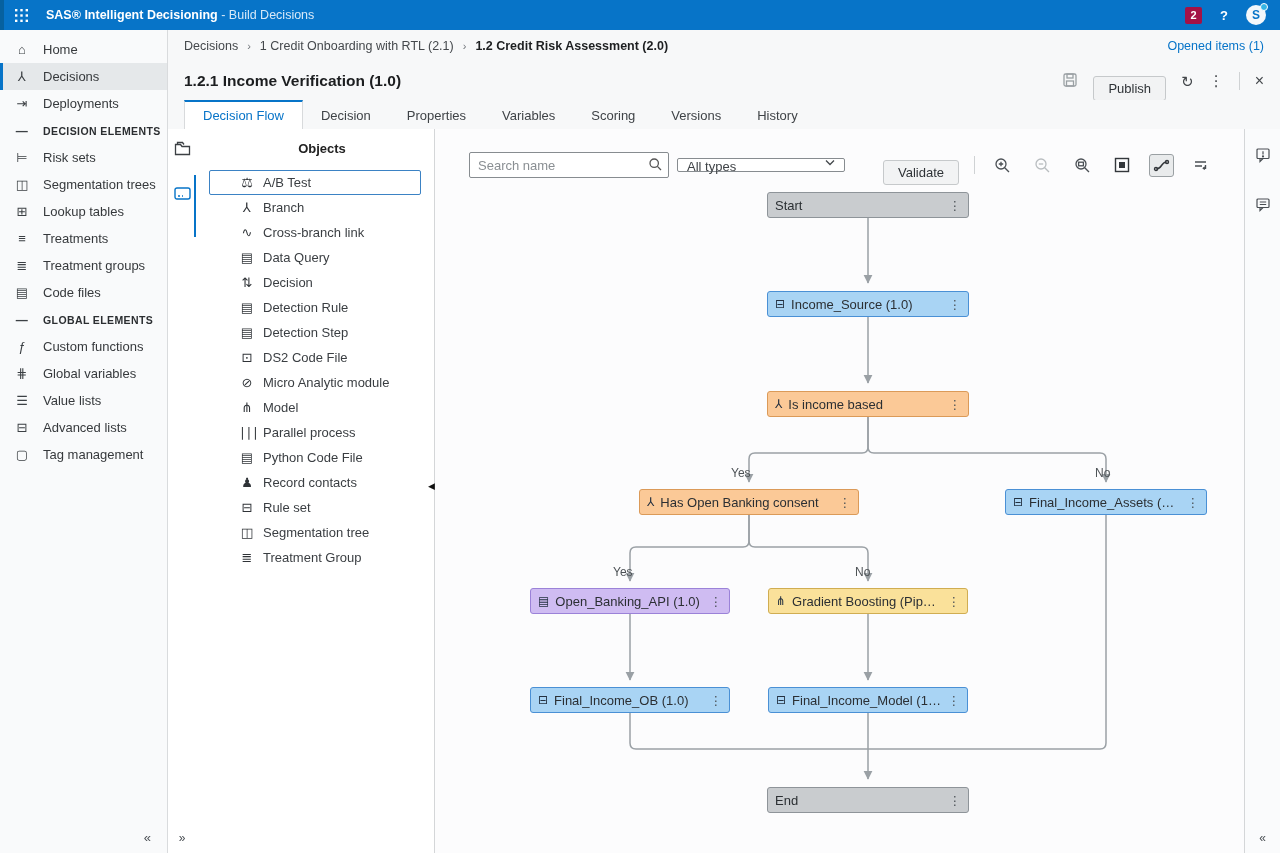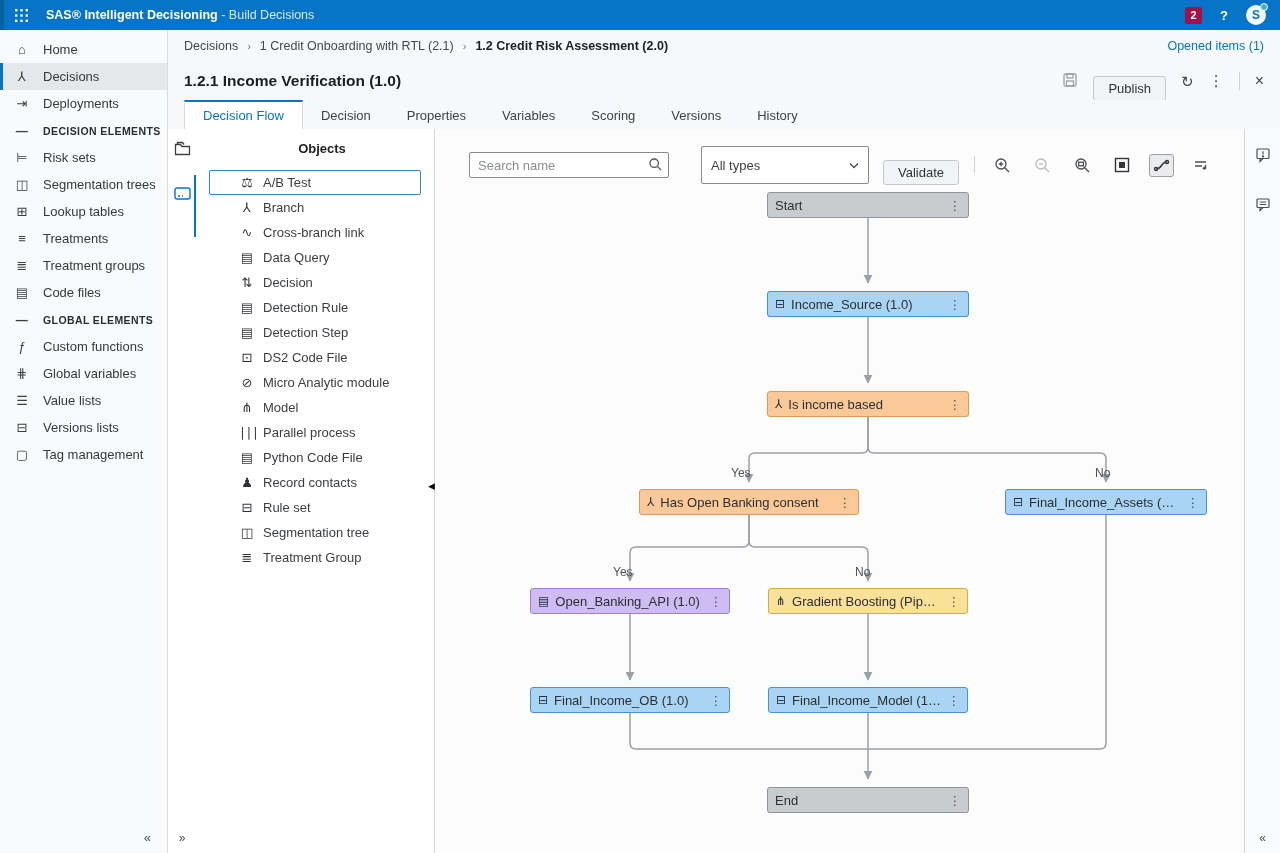--- a/index.html
+++ b/index.html
@@ -72,22 +72,22 @@
   .obj-item.selected{border-color:#3b82c4;border-radius:2px;background:#fff;box-shadow:inset 0 0 0 1px #fff;}
   .panel-collapse{position:absolute;right:-1px;top:352px;font-size:9px;color:#111;cursor:pointer;z-index:3;}
   
   .canvas{flex:1;position:relative;background:#fcfcfd;min-width:0;}
   .cv-toolbar{display:flex;align-items:center;padding:16px 16px 0 34px;gap:8px;}
   .search-wrap{position:relative;}
   .search-input{width:200px;height:26px;border:1px solid #878c90;border-radius:2px;padding:0 20px 0 8px;
     font-size:13px;font-family:inherit;color:#333;background:#fff;outline:none;}
   .search-input::placeholder{color:#8a8f93;}
   .search-ic{position:absolute;right:6px;top:5px;}
-  .select{width:168px;height:38px;border:1px solid #878c90;border-radius:2px;background:#fff;display:flex;
-    align-items:center;justify-content:space-between;padding:0 9px;color:#3f4347;cursor:pointer;margin-left:24px;}
+  .select{width:168px;height:14px;border:1px solid #878c90;border-radius:2px;background:#fff;display:flex;
+    align-items:flex-start;justify-content:space-between;padding:0 9px;color:#3f4347;cursor:pointer;}
   .cv-right{margin-left:auto;display:flex;align-items:center;gap:15px;margin-right:14px;}
   .iconbtn{display:flex;align-items:center;justify-content:center;cursor:pointer;padding:3px;border:1px solid transparent;border-radius:3px;}
   .iconbtn.active{background:#e9ebec;border-color:#9aa0a3;}
   .diagram{position:absolute;left:0;right:0;top:52px;bottom:0;}
   .diagram svg.wires{position:absolute;inset:0;}
   .node{position:absolute;height:26px;border:1px solid;border-radius:3px;display:flex;align-items:center;
     padding:0 7px;font-size:13px;color:#2b2f33;cursor:pointer;background:#fff;}
   .node .nicon{margin-right:6px;font-size:12px;color:#233040;flex:none;}
   .node .nlabel{flex:1;white-space:nowrap;overflow:hidden;text-overflow:ellipsis;}
   .node .nkebab{margin-left:6px;color:#4b5156;font-size:12.5px;flex:none;}
@@ -187,21 +187,21 @@
         <div class="side-item">
           <span class="icon">⋕</span>
           <span>Global variables</span>
         </div>
         <div class="side-item">
           <span class="icon">☰</span>
           <span>Value lists</span>
         </div>
         <div class="side-item">
           <span class="icon">⊟</span>
-          <span>Versions lists</span>
+          <span>Advanced lists</span>
         </div>
         <div class="side-item">
           <span class="icon">▢</span>
           <span>Tag management</span>
         </div>
       </div>
     <div class="collapse-l">«</div>
   </div>
 
   <div class="content">

